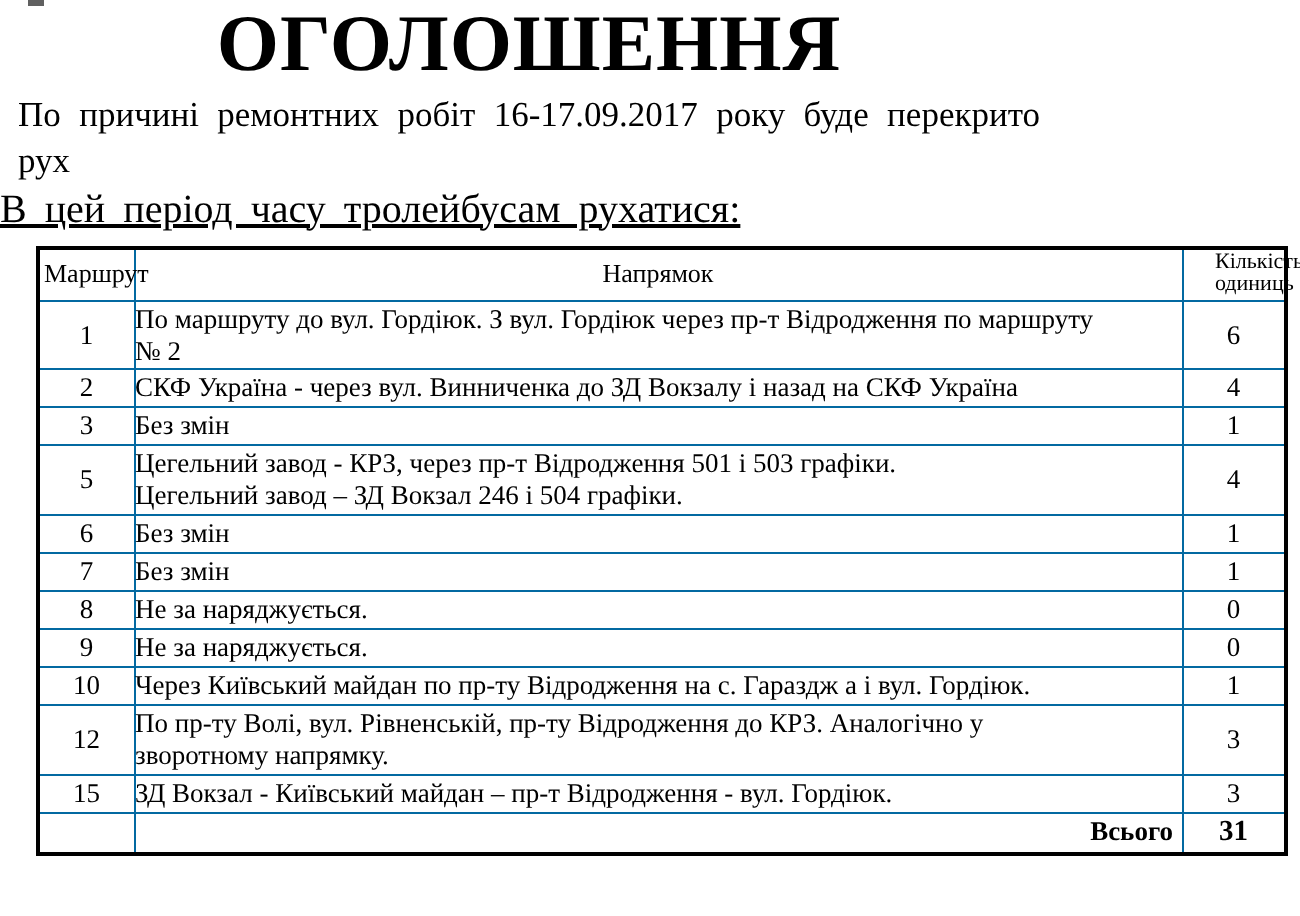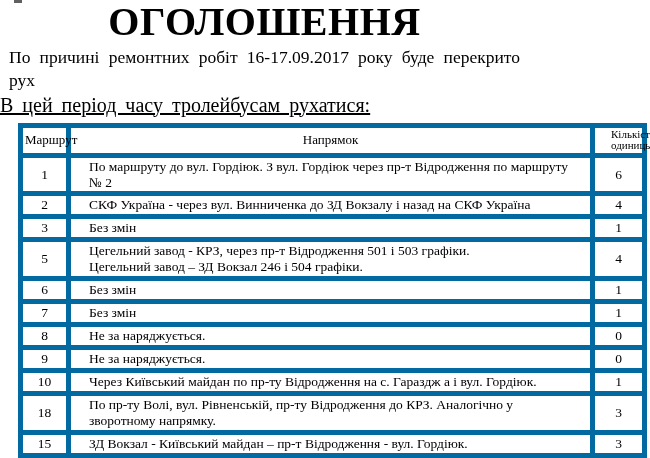--- a/index.html
+++ b/index.html
@@ -45,34 +45,34 @@
   }
 
   table.routes {
     border-collapse: collapse;
     table-layout: fixed;
     margin-left: 18px;
     width: 624px;
     border: 2px solid #000;
   }
   .routes th, .routes td {
-    border: 5px solid #0369a1;
+    border: 1px solid #0369a1;
     vertical-align: middle;
   }
   .routes thead th {
     font-weight: normal;
     font-size: 13px;
     padding: 2px 2px;
     line-height: 1.1;
   }
   .routes th.count-h { font-size: 11px; line-height: 1.05; padding: 1px 16px; }
   .routes td {
     font-size: 13.5px;
     line-height: 1.18;
-    padding: 1px 18px;
+    padding: 1px 0;
   }
   .routes td.route-cell, .routes td.count-cell {
     text-align: center;
     padding: 1px 2px;
   }
   .routes tr.total-row td { height: 19px; }
   .routes td.total-label-cell {
     text-align: right;
     font-weight: bold;
     padding-right: 4px;
@@ -155,21 +155,21 @@
         <td class="route-cell">9</td>
         <td>Не  за наряджується.</td>
         <td class="count-cell">0</td>
       </tr>
       <tr>
         <td class="route-cell">10</td>
         <td>Через Київський майдан по пр-ту Відродження на с. Гараздж а  і вул. Гордіюк.</td>
         <td class="count-cell">1</td>
       </tr>
       <tr>
-        <td class="route-cell">18</td>
+        <td class="route-cell">12</td>
         <td>
           <div>По пр-ту Волі, вул. Рівненській, пр-ту Відродження до  КРЗ. Аналогічно у</div>
           <div>зворотному напрямку.</div>
         </td>
         <td class="count-cell">3</td>
       </tr>
       <tr>
         <td class="route-cell">15</td>
         <td>ЗД Вокзал - Київський майдан – пр-т Відродження - вул. Гордіюк.</td>
         <td class="count-cell">3</td>

